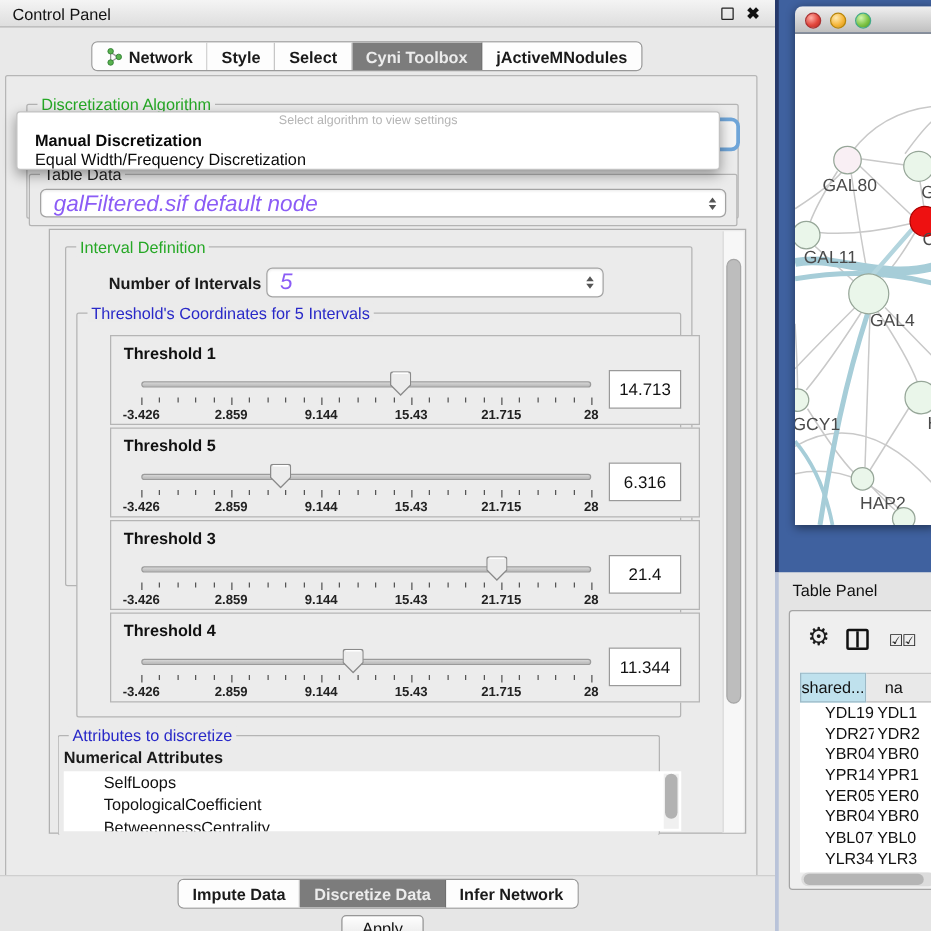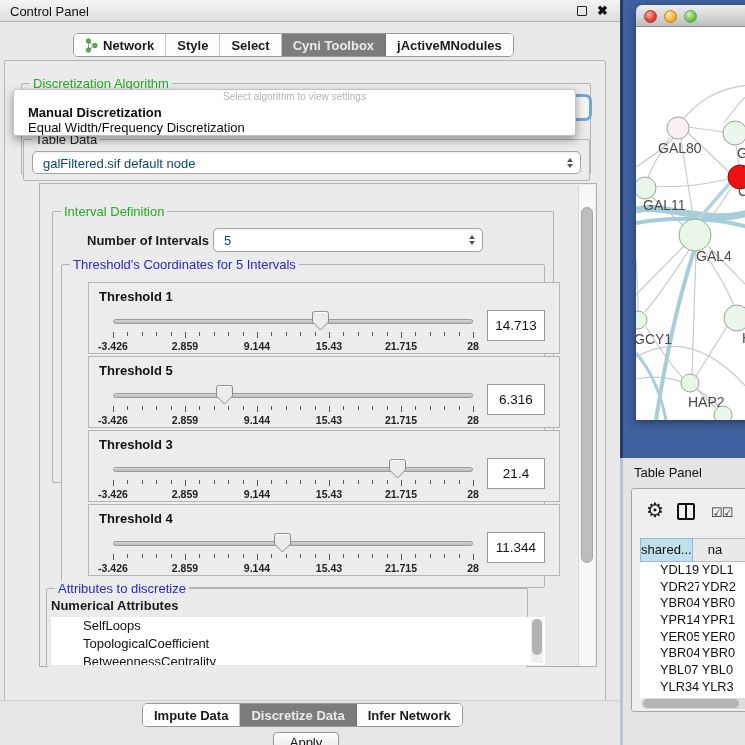--- a/index.html
+++ b/index.html
@@ -27,21 +27,21 @@
     background:#ebebeb; border:1px solid #b6b6b6; border-radius:2px; }
 
   .group { position:absolute; border:1px solid #b4b4b4; border-radius:2px; background:#ebebeb; }
   .group-title { position:absolute; top:-8px; left:8px; padding:0 3px; background:#ebebeb; font-size:13px; white-space:nowrap; }
   .t-green { color:#26a826; }
   .t-blue { color:#2929c8; }
   .t-black { color:#222; }
 
   .combo { position:absolute; background:#fff; border:1px solid #a3a3a3; border-radius:5px;
     box-shadow:inset 0 1px 2px rgba(0,0,0,.08); }
-  .combo-text { position:absolute; left:10px; top:50%; transform:translateY(-50%); font-size:13px; color:#0c4a6e; white-space:nowrap; }
+  .combo-text { position:absolute; left:10px; top:50%; transform:translateY(-50%); font-size:18px; color:#8b5cf6; white-space:nowrap;font-style:italic; }
   .stepper { position:absolute; right:7px; top:50%; transform:translateY(-50%); display:flex; flex-direction:column; gap:2px; }
   .tri-up { width:0; height:0; border-left:3.5px solid transparent; border-right:3.5px solid transparent; border-bottom:4.5px solid #555; }
   .tri-down { width:0; height:0; border-left:3.5px solid transparent; border-right:3.5px solid transparent; border-top:4.5px solid #555; }
 
   
   .dropdown-popup { position:absolute; left:12px; top:88px; width:563px; height:47px; background:#fff;
     border:1px solid #c2c2c2; border-radius:3px; box-shadow:0 4px 10px rgba(0,0,0,.38); z-index:40; }
   .dd-hint { position:absolute; left:0; right:0; top:1px; text-align:center; color:#b4b4b4; font-size:10px; }
   .dd-item { position:absolute; left:14px; font-size:13px; color:#0a0a0a; white-space:nowrap; }
   .combo-focus-ring { position:absolute; left:553px; top:93px; width:38px; height:27px; border-radius:7px;
@@ -161,21 +161,21 @@
         <span class="combo-text">galFiltered.sif default node</span>
         <span class="stepper">
             <span class="tri-up"></span>
             <span class="tri-down"></span>
           </span>
       </div>
     </div>
 
     <div class="scrollpane">
 
-      <div class="group" style="left:12px; top:27px; width:502px; height:272px;">
+      <div class="group" style="left:12px; top:13px; width:502px; height:272px;">
         <span class="group-title t-green">Interval Definition</span>
 
         <span style="position:absolute; left:34px; top:21px; font-weight:bold;">Number of Intervals</span>
         <div class="combo" style="left:160px; top:16px; width:270px; height:24px;">
           <span class="combo-text">5</span>
           <span class="stepper">
               <span class="tri-up"></span>
               <span class="tri-down"></span>
             </span>
         </div>

